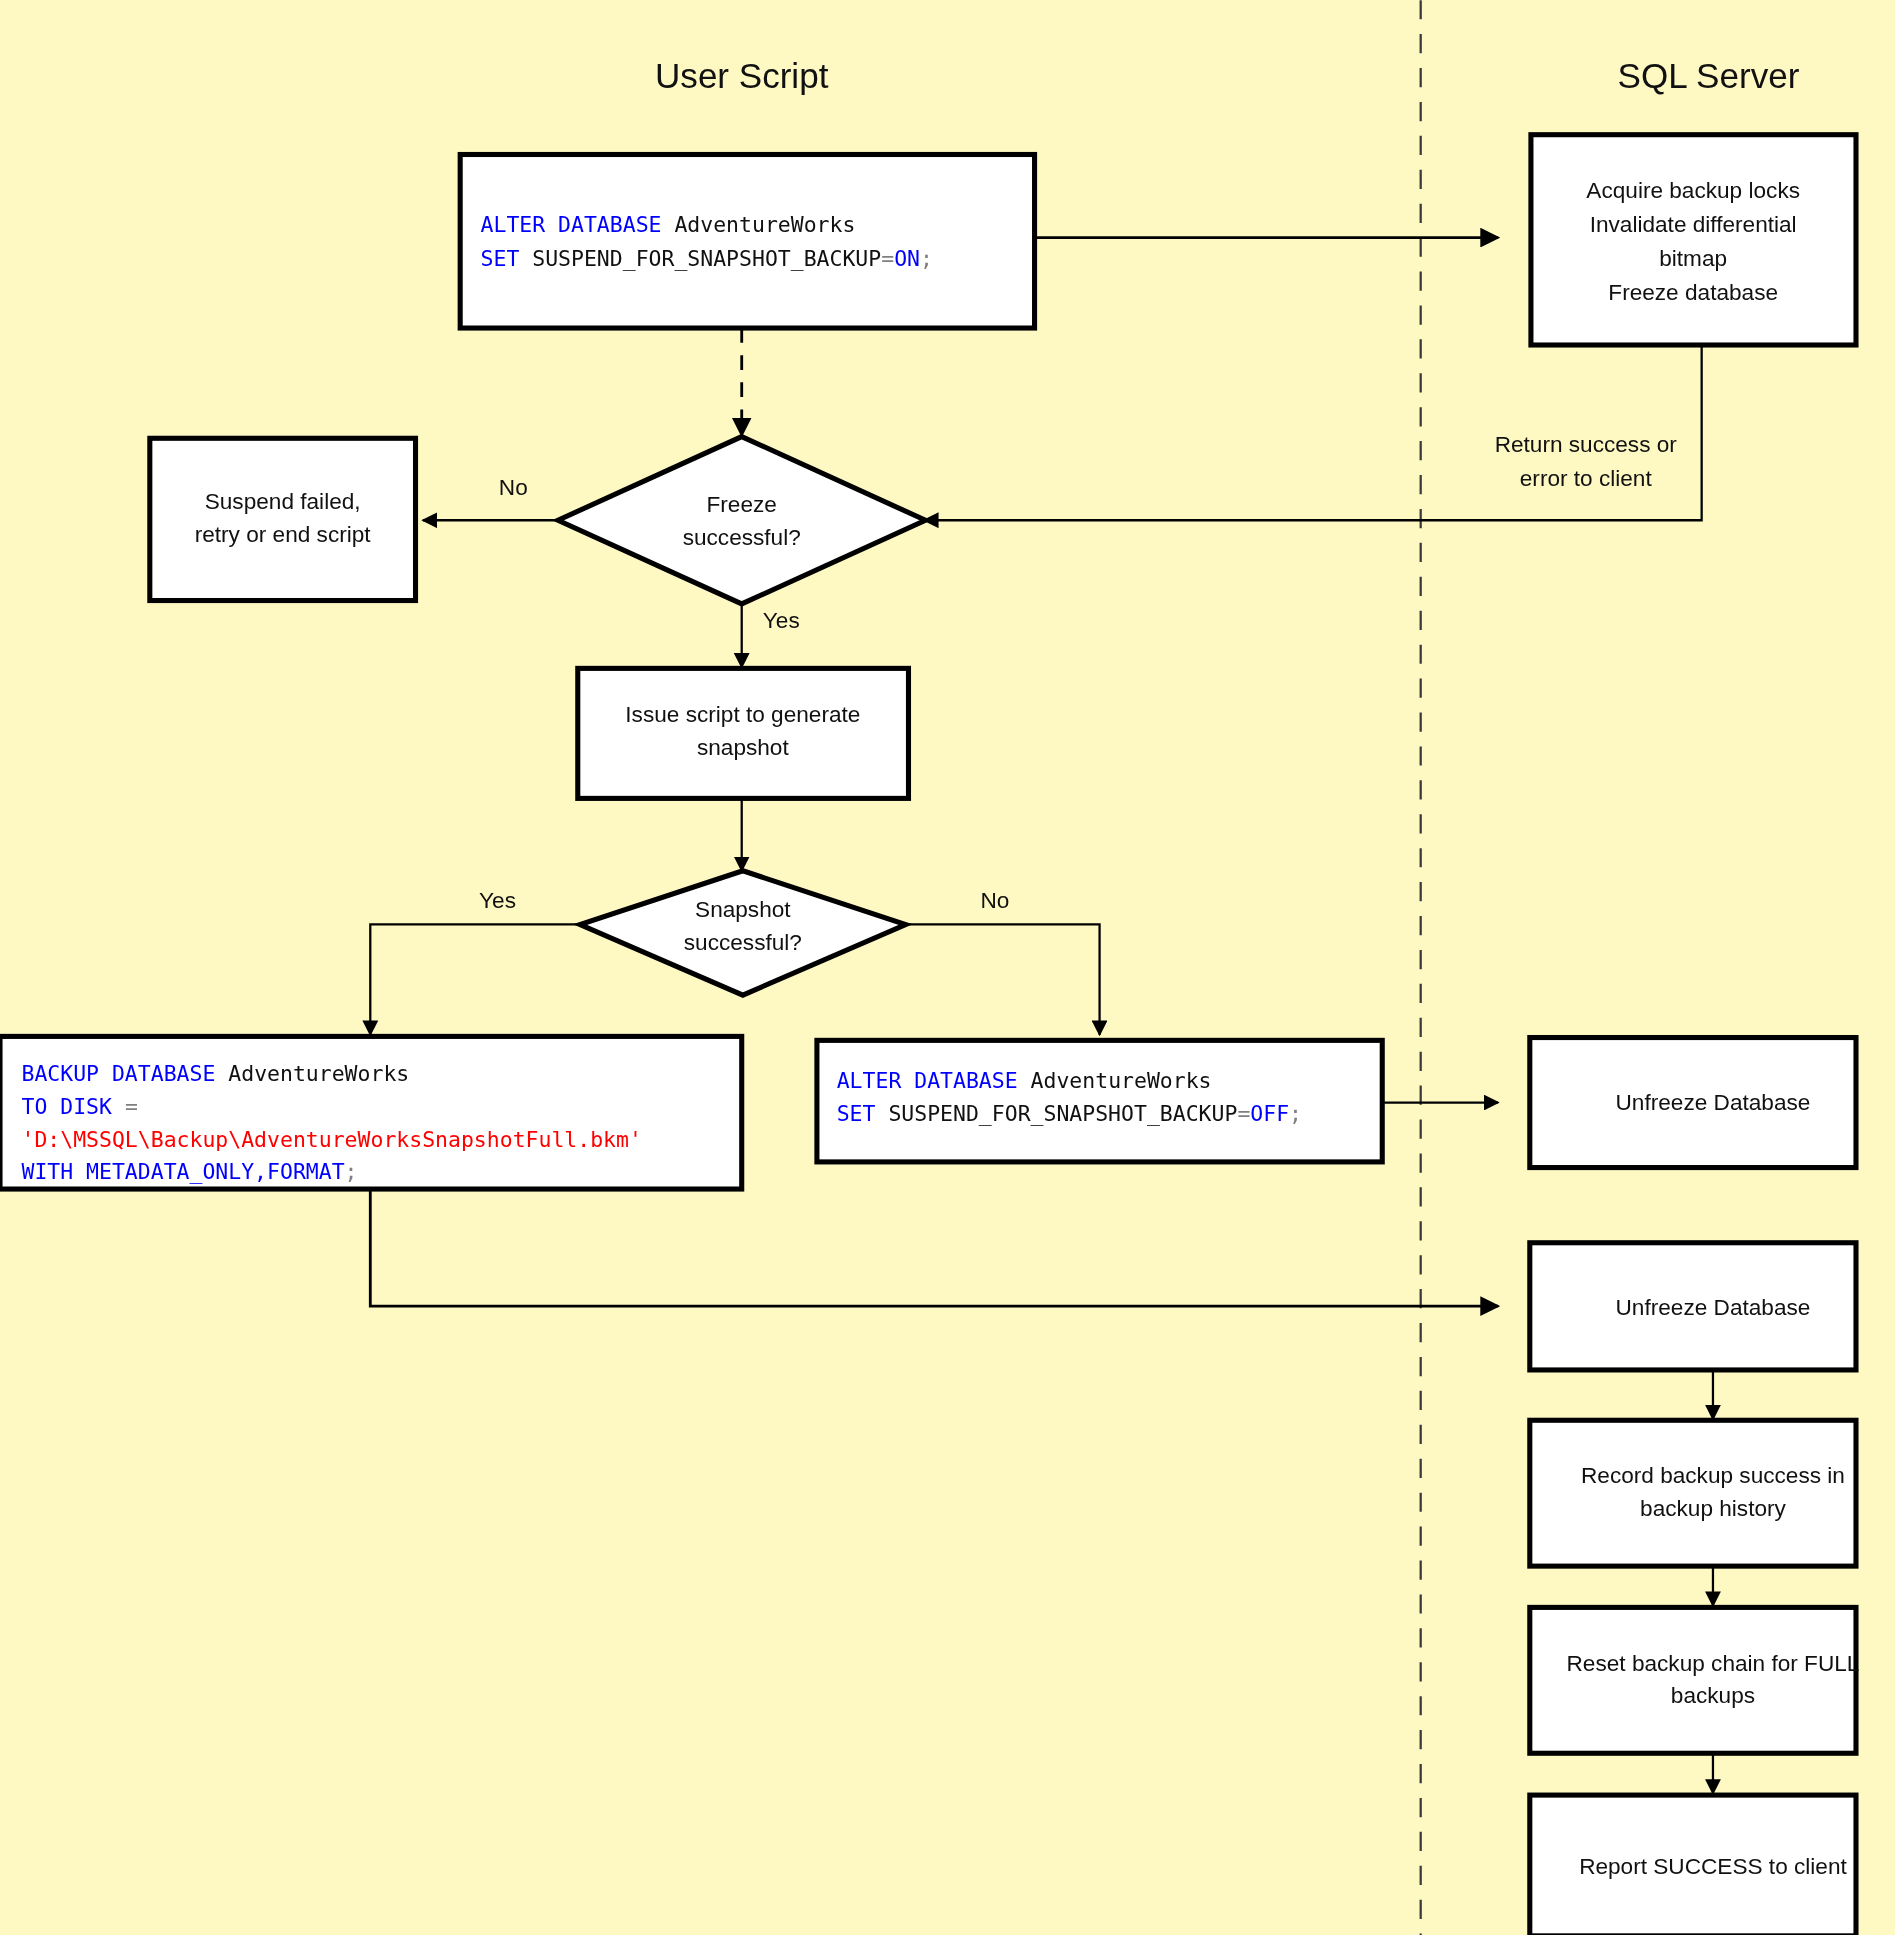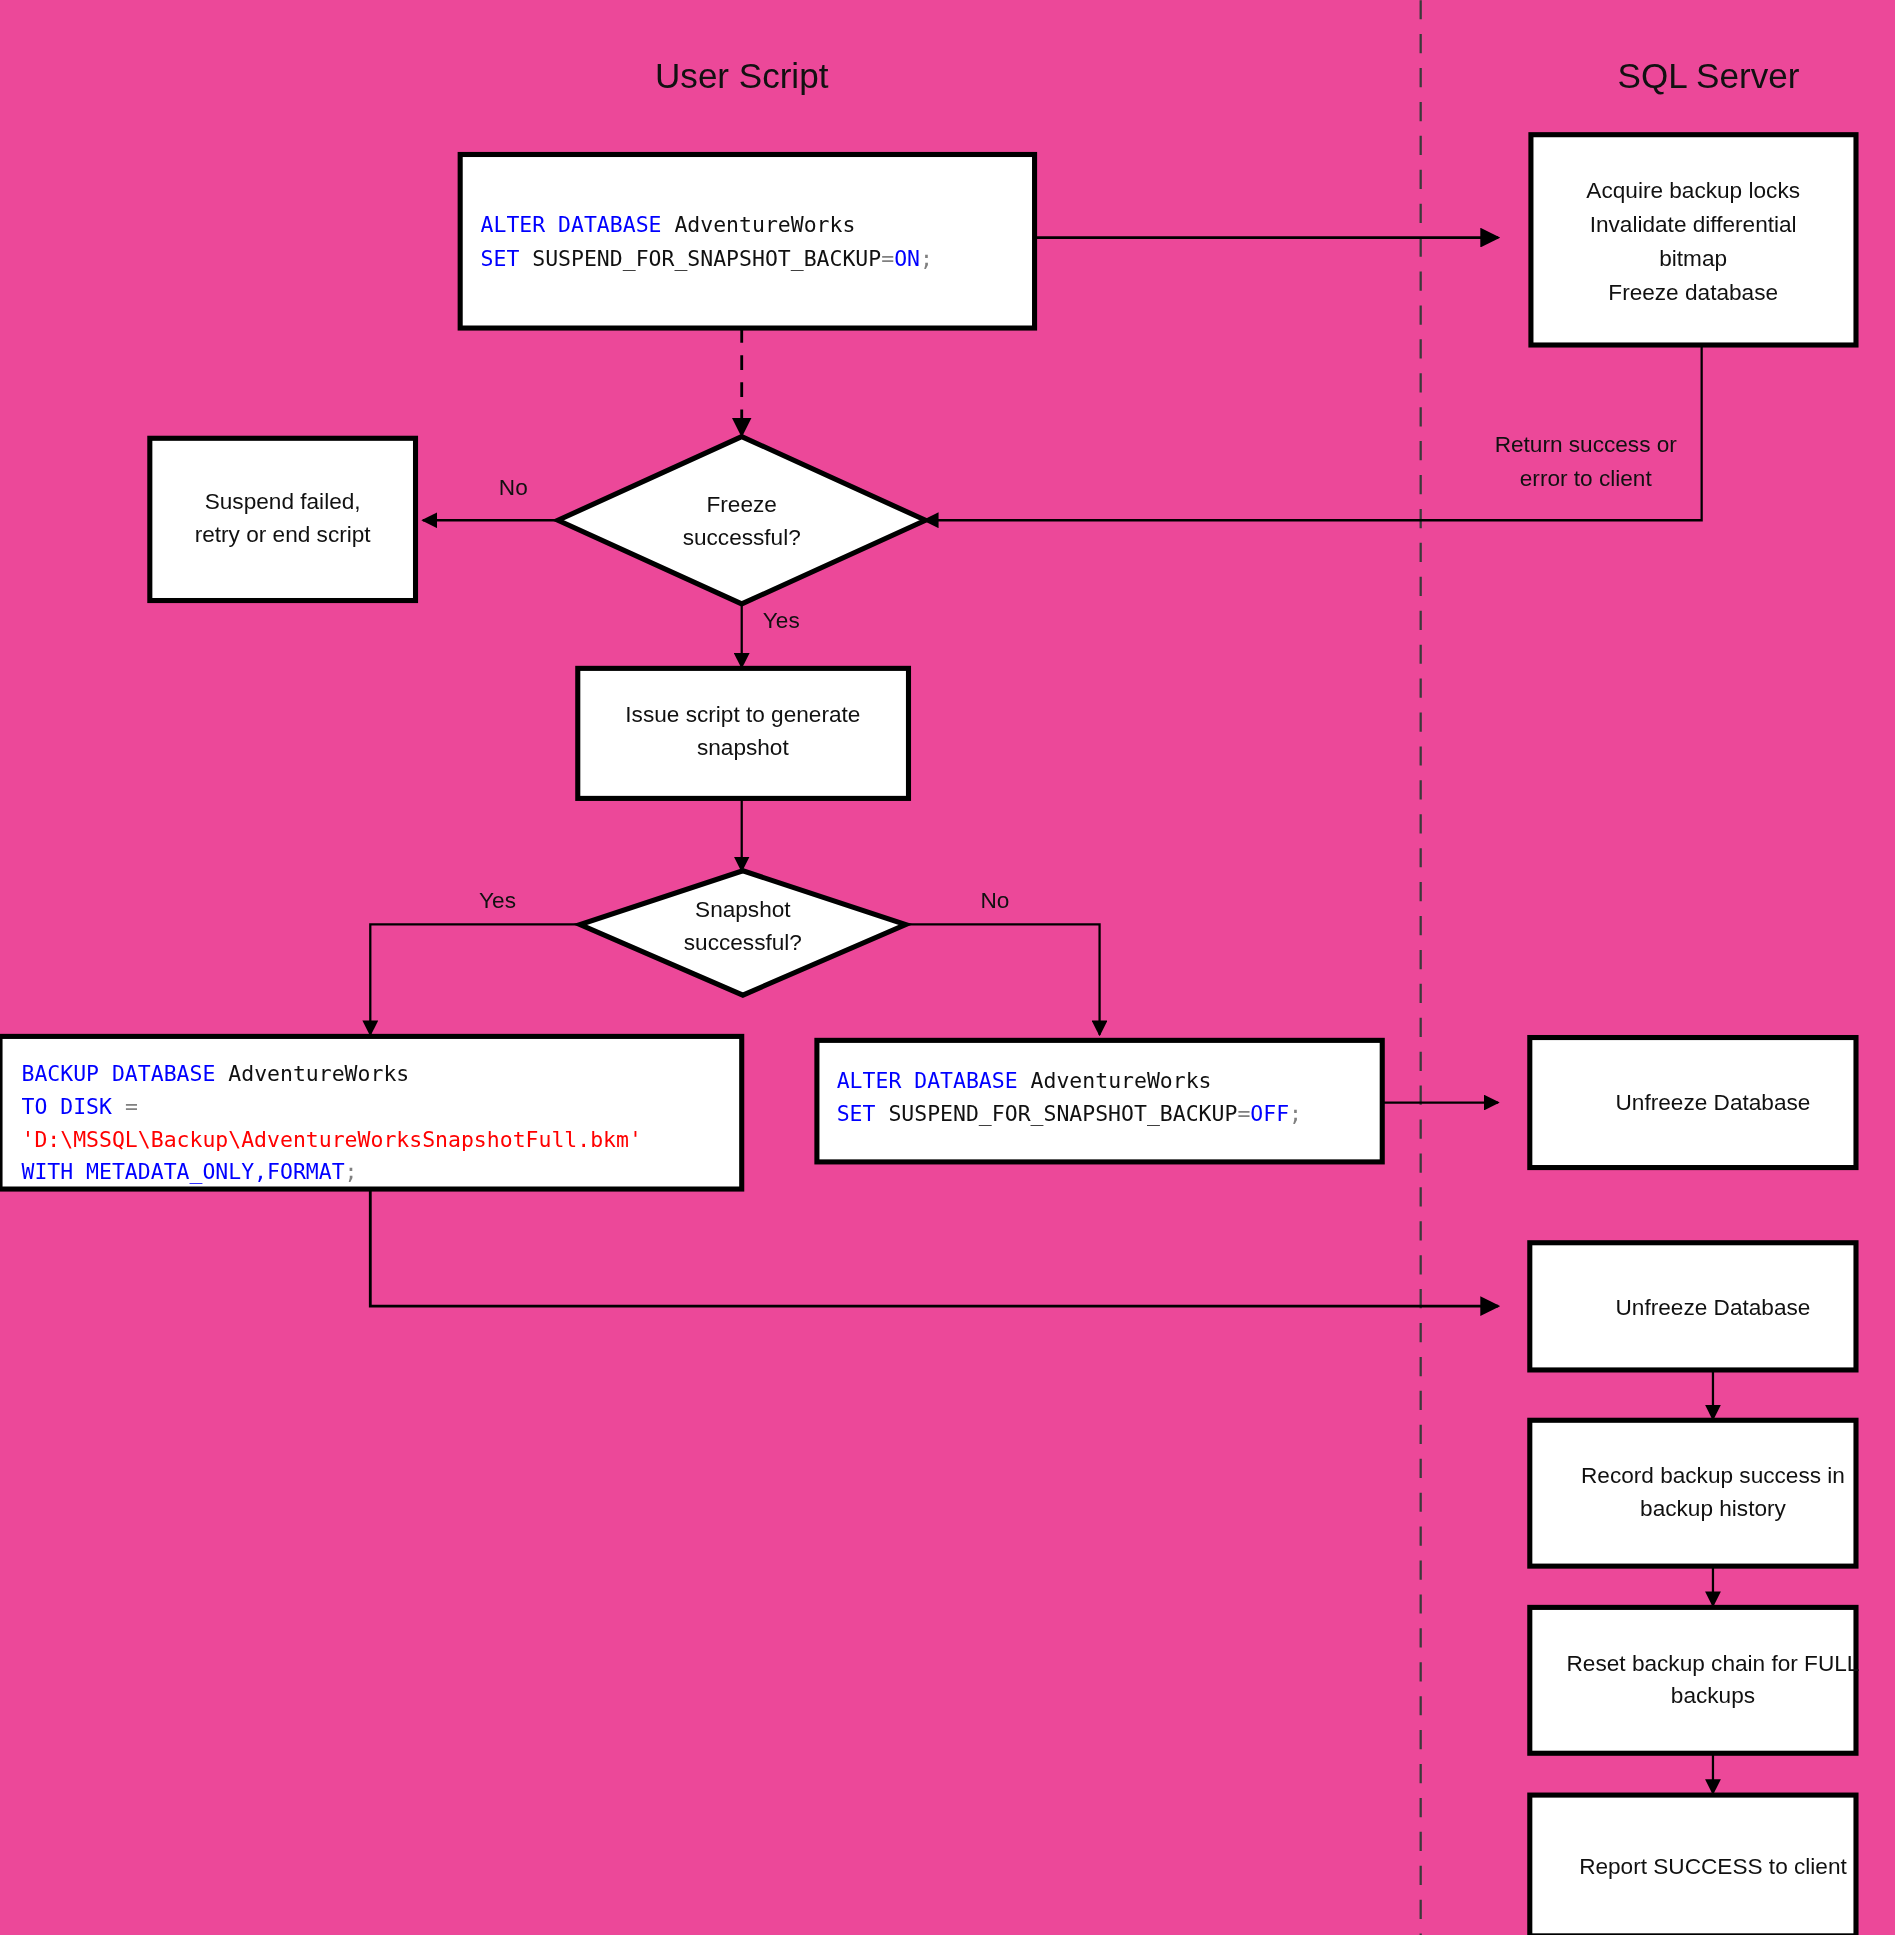--- a/index.html
+++ b/index.html
@@ -10,21 +10,21 @@
   body {
     width: 1895px;
     height: 1936px;
     font-family: "Liberation Sans", sans-serif;
     overflow: hidden;
   }
   #diagram-root {
     position: relative;
     width: 1895px;
     height: 1936px;
-    background: #ec4899;
+    background: #fef9c3;
   }
   svg.flow {
     position: absolute;
     top: 0;
     left: 0;
     width: 1895px;
     height: 1936px;
   }
   .lane-title {
     font-size: 62px;

